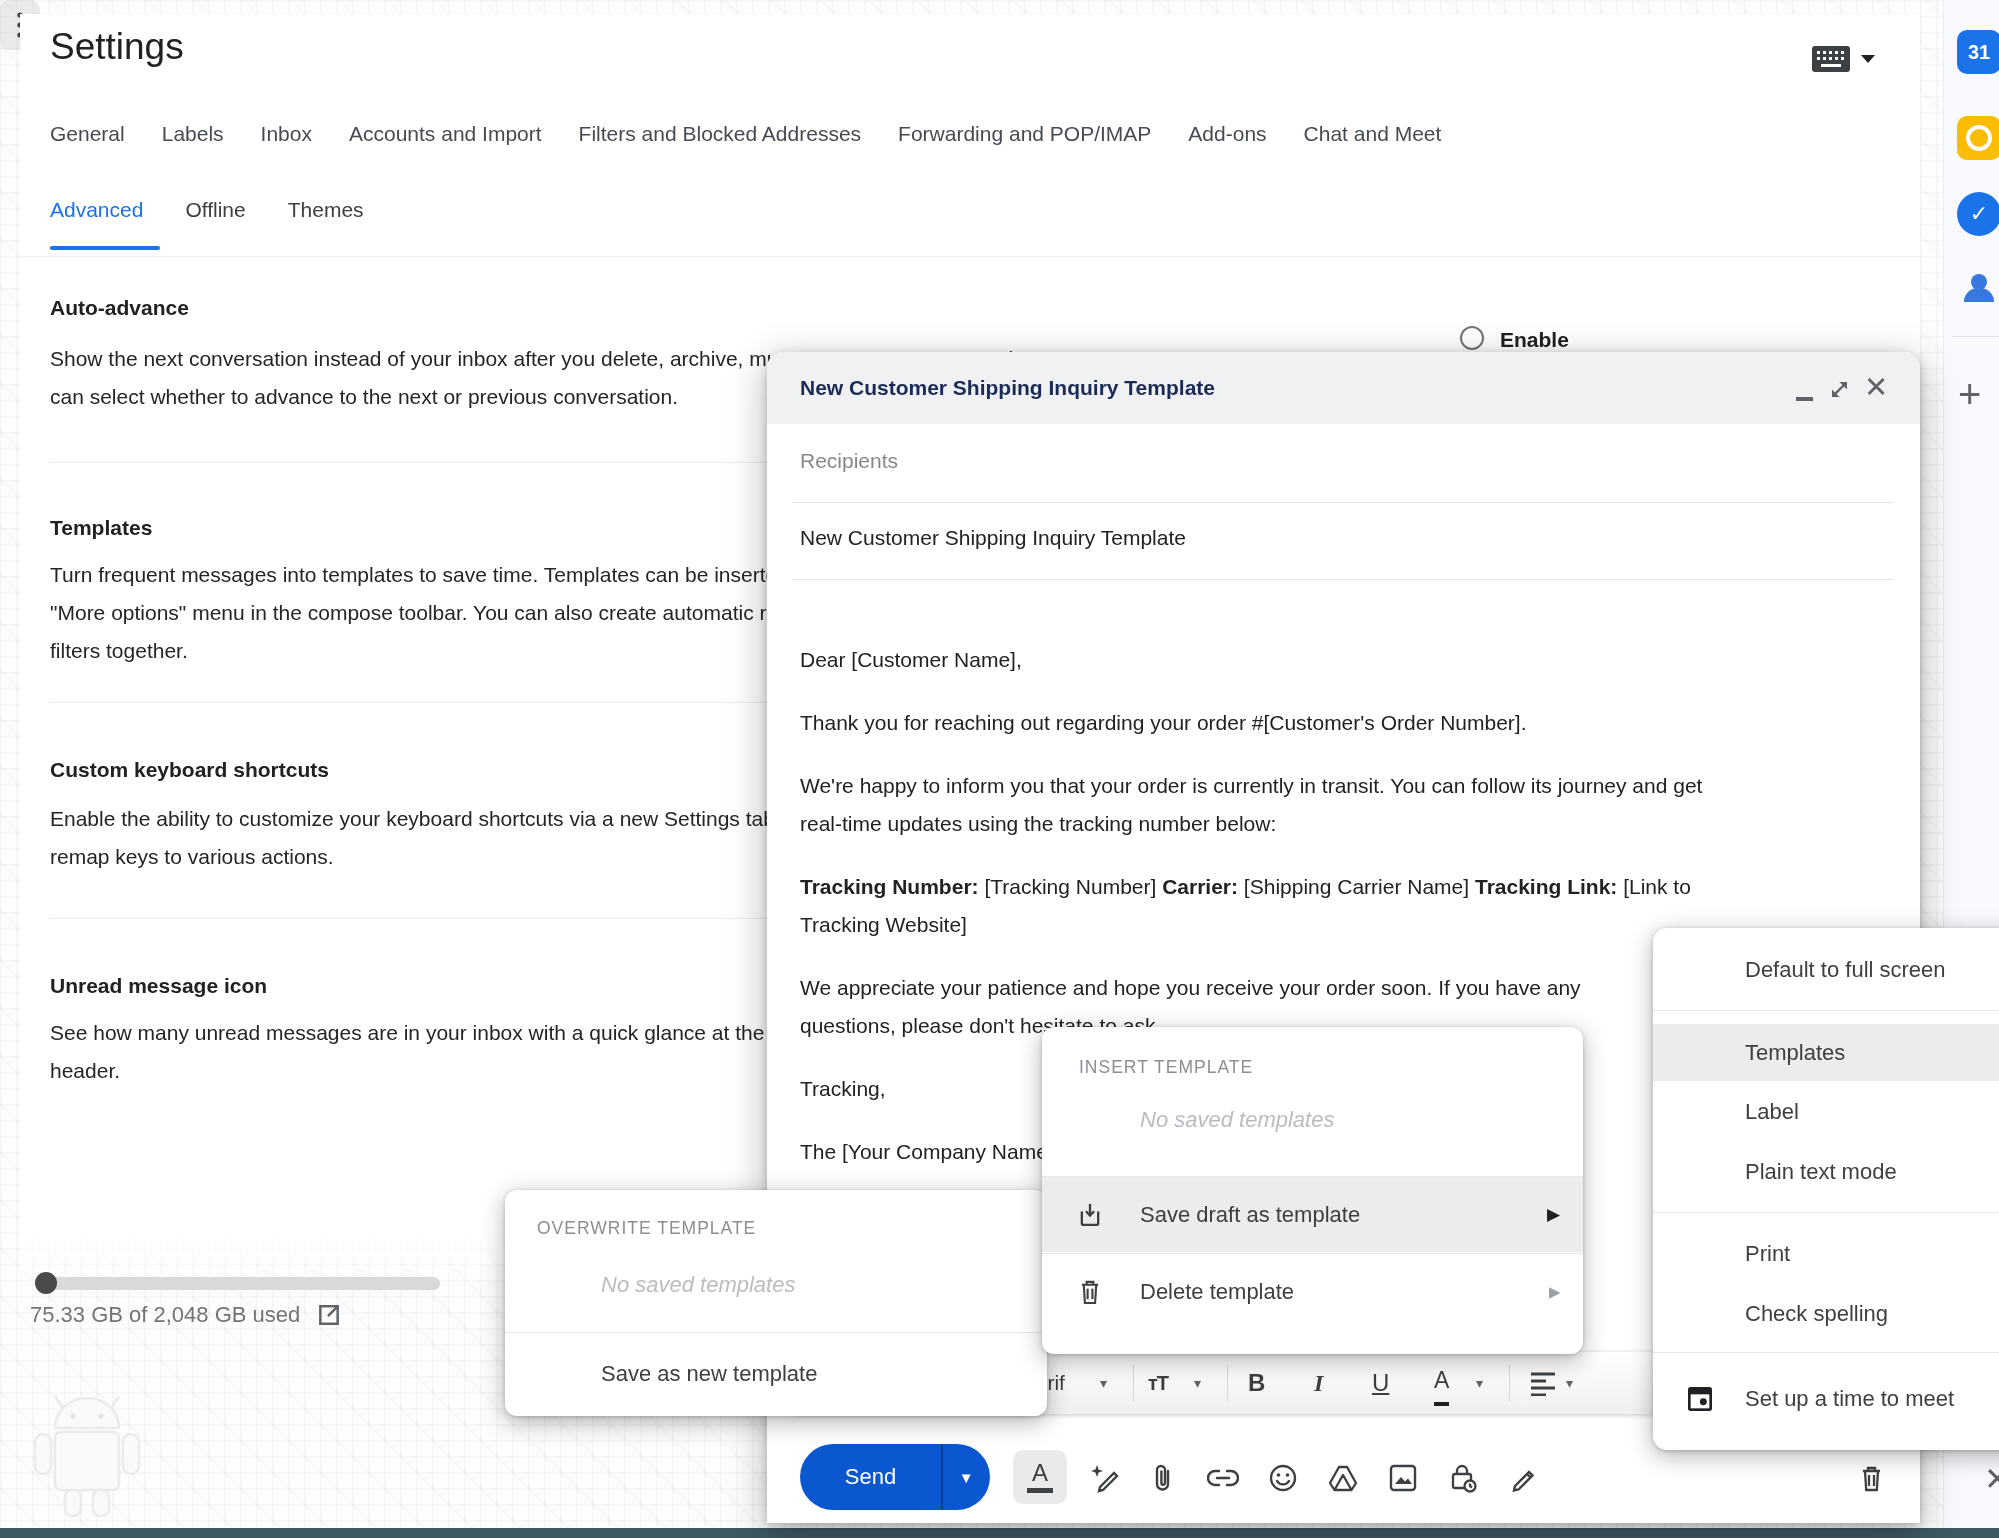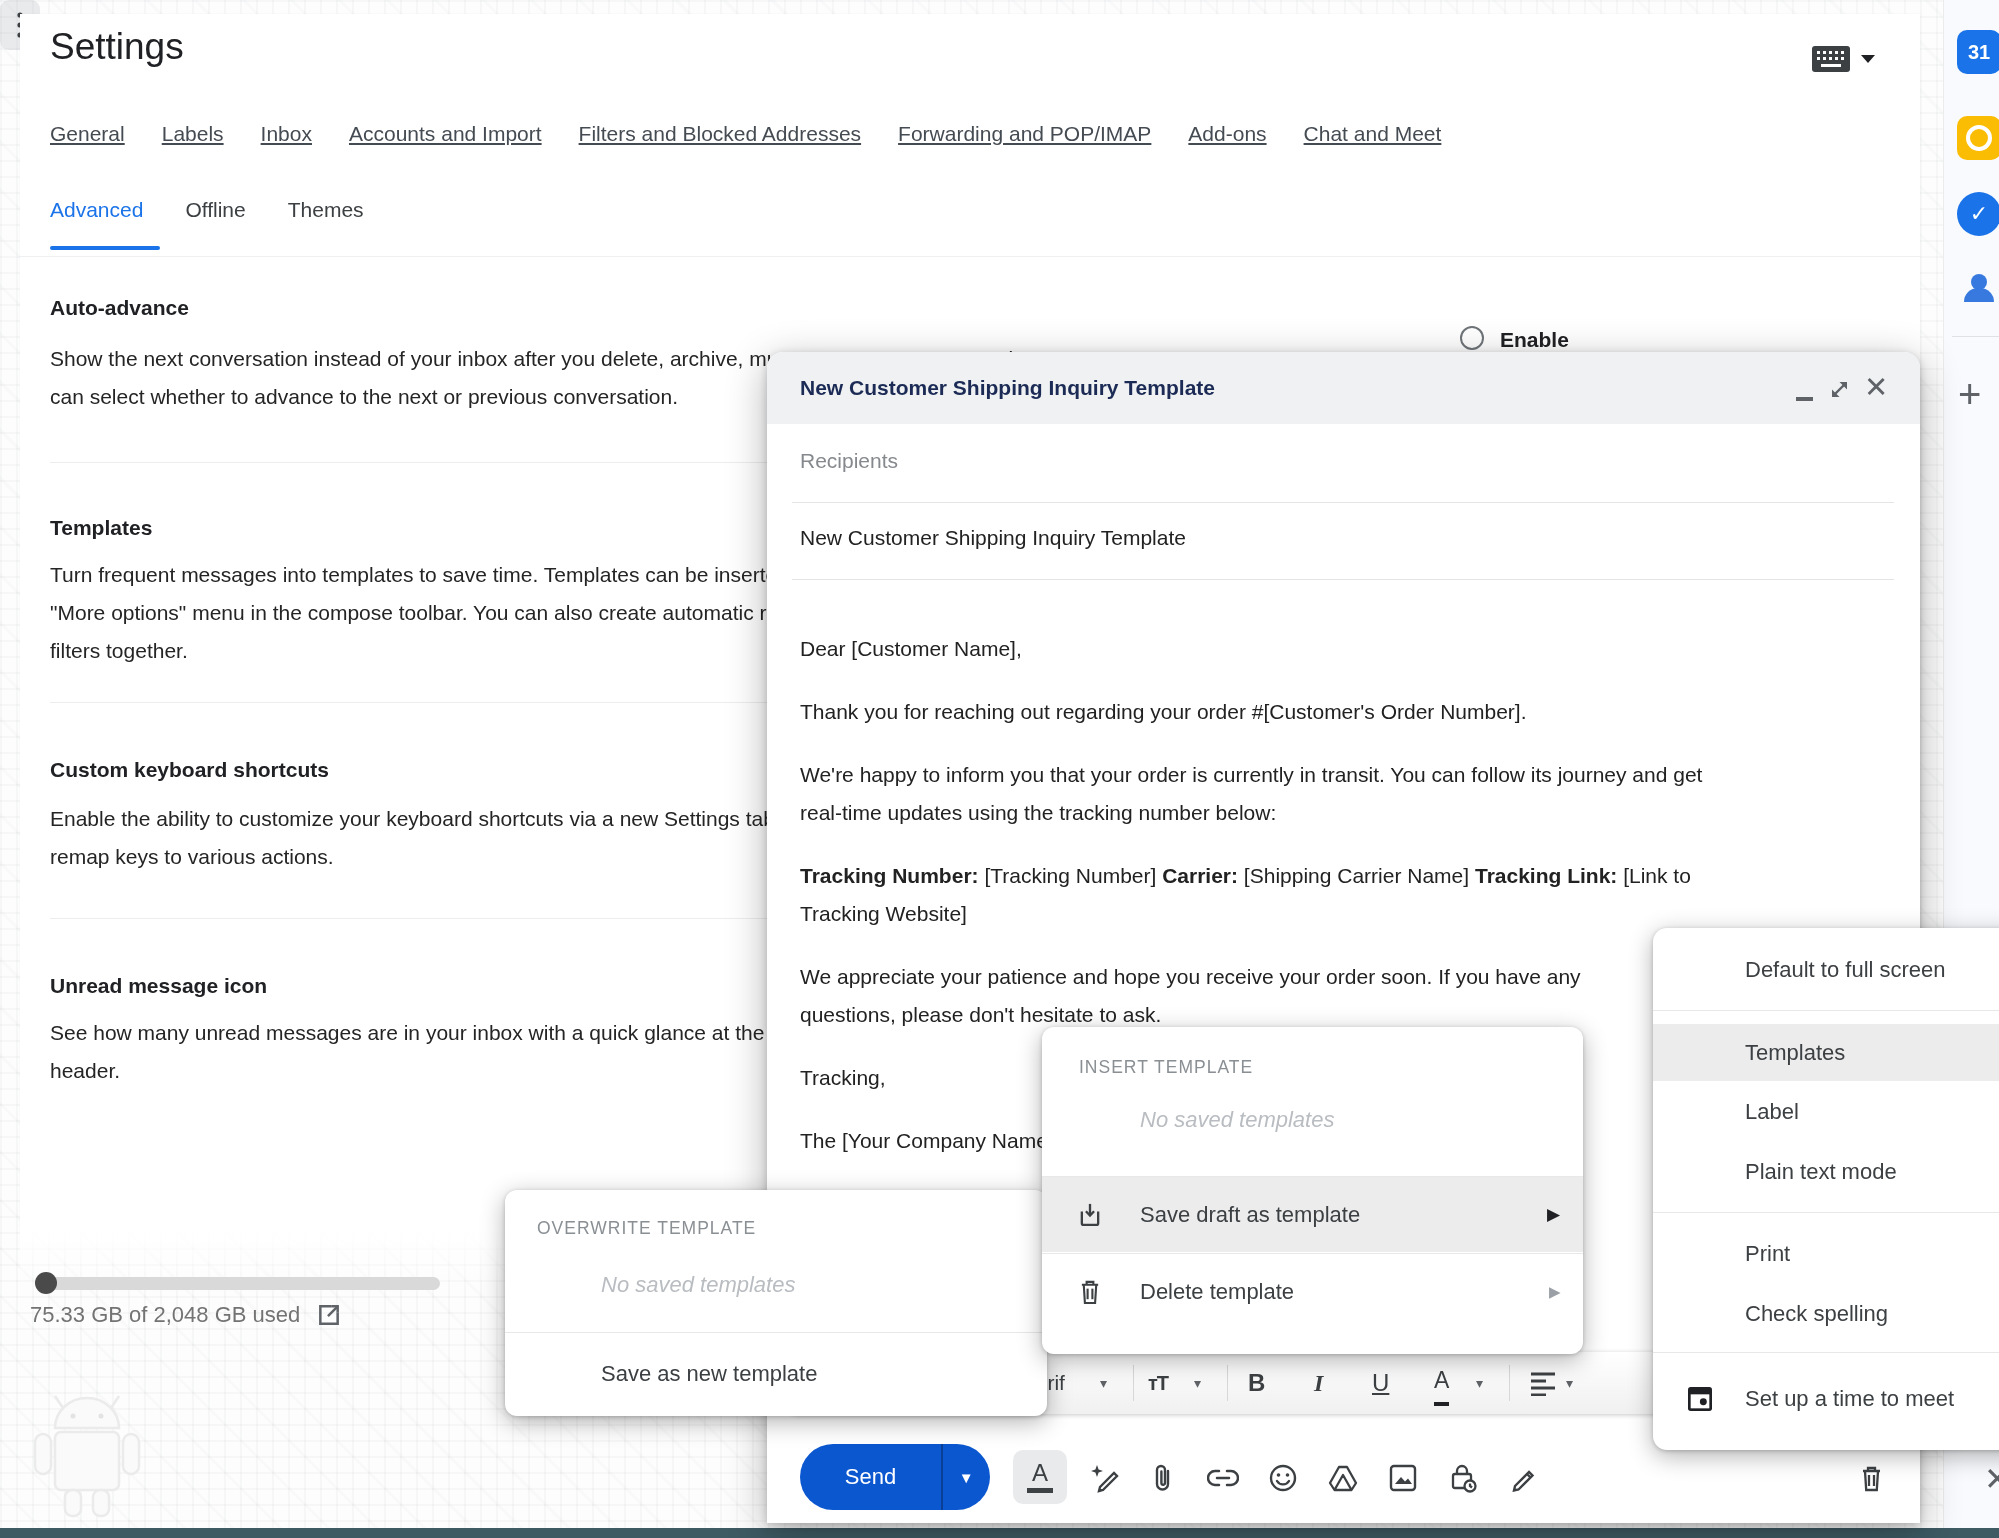--- a/index.html
+++ b/index.html
@@ -11,21 +11,21 @@
     background:
       repeating-linear-gradient(0deg, rgba(120,130,140,.05) 0 2px, transparent 2px 16px),
       repeating-linear-gradient(90deg, rgba(120,130,140,.05) 0 2px, transparent 2px 16px),
       repeating-linear-gradient(45deg, rgba(120,130,140,.03) 0 3px, transparent 3px 34px);
   }
   .card{left:20px;top:14px;width:1900px;height:1216px;background:#fff;box-shadow:0 0 2px rgba(0,0,0,.04);overflow:visible;}
   .card-fade{left:20px;top:1230px;width:1900px;height:60px;
     background:linear-gradient(#ffffff, rgba(255,255,255,0));}
   .page-title{left:50px;top:26px;font-size:37px;color:#202124;}
   .nav-row{left:50px;top:122px;display:flex;gap:37px;font-size:21px;color:#454b52;}
-  .nav-row span{white-space:nowrap;cursor:pointer;text-decoration:underline;}
+  .nav-row span{white-space:nowrap;cursor:pointer;}
   .subnav-row{left:50px;top:198px;display:flex;gap:42px;font-size:21px;color:#3c4043;}
   .subnav-active{color:#1a73e8;}
   .adv-underline{left:50px;top:246px;width:110px;height:4px;background:#1a73e8;border-radius:2px;}
   .card-divider{left:20px;top:256px;width:1900px;height:1px;background:#edeff1;}
   .sec-divider{height:1px;background:#ededed;left:50px;width:1840px;}
   .sec-h{font-size:21px;font-weight:bold;color:#202124;white-space:nowrap;}
   .sec-l{font-size:21px;color:#252525;white-space:nowrap;line-height:38px;}
   .radio{width:24px;height:24px;border:2.5px solid #70757a;border-radius:50%;background:#fff;box-sizing:border-box;}
   .enable-lbl{font-size:21px;font-weight:bold;color:#202124;}
   
@@ -49,21 +49,21 @@
     box-shadow:0 10px 40px rgba(0,0,0,.30), 0 2px 8px rgba(0,0,0,.18);z-index:10;}
   .c-head{position:absolute;left:0;top:0;width:100%;height:72px;background:#eff1f2;border-radius:16px 16px 0 0;}
   .c-title{position:absolute;left:33px;top:0;line-height:72px;font-size:21px;font-weight:bold;color:#1b2b55;white-space:nowrap;}
   .c-min{position:absolute;left:1029px;top:45px;width:17px;height:3.5px;background:#5f6368;cursor:pointer;}
   .c-pop{position:absolute;left:1062px;top:27px;cursor:pointer;}
   .c-close{position:absolute;left:1097px;top:18px;font-size:29px;color:#5f6368;cursor:pointer;}
   .c-recip{position:absolute;left:33px;top:97px;font-size:21px;color:#85898d;}
   .c-div{position:absolute;left:25px;width:1102px;height:1px;background:#e5e5e5;}
   .c-subj{position:absolute;left:33px;top:174px;font-size:21px;color:#222;}
   .c-body{position:absolute;left:33px;top:274px;width:1085px;font-size:21px;line-height:38px;color:#222;}
-  .para{white-space:pre-line;margin:4px 0 25px 0;}
+  .para{white-space:pre-line;margin:15px 0 25px 0;}
   .para .b{font-weight:bold;}
   
   .fmt-bar{left:788px;top:1352px;width:1104px;height:62px;border-radius:10px;z-index:11;
     background:linear-gradient(#ffffff,#f0f0f0);box-shadow:0 1px 5px rgba(0,0,0,.22);}
   .fmt{position:absolute;top:0;height:62px;display:flex;align-items:center;font-size:21px;color:#3c4043;}
   .fmt-sep{position:absolute;top:13px;width:1px;height:36px;background:#d8d8d8;}
   .caret{font-size:14px;color:#5f6368;}
   
   .send-btn{left:800px;top:1444px;width:190px;height:66px;background:#0b57d0;border-radius:33px;display:flex;align-items:center;z-index:11;cursor:pointer;}
   .send-lbl{width:141px;text-align:center;color:#fff;font-size:22px;}

